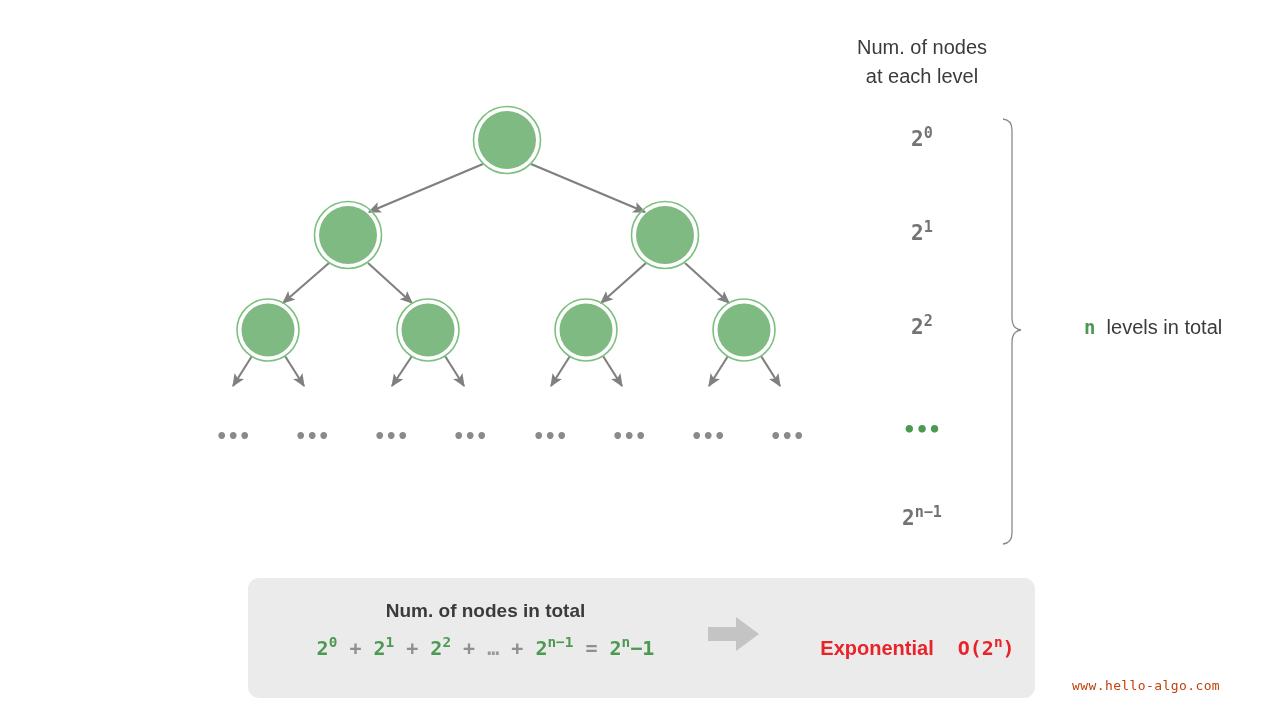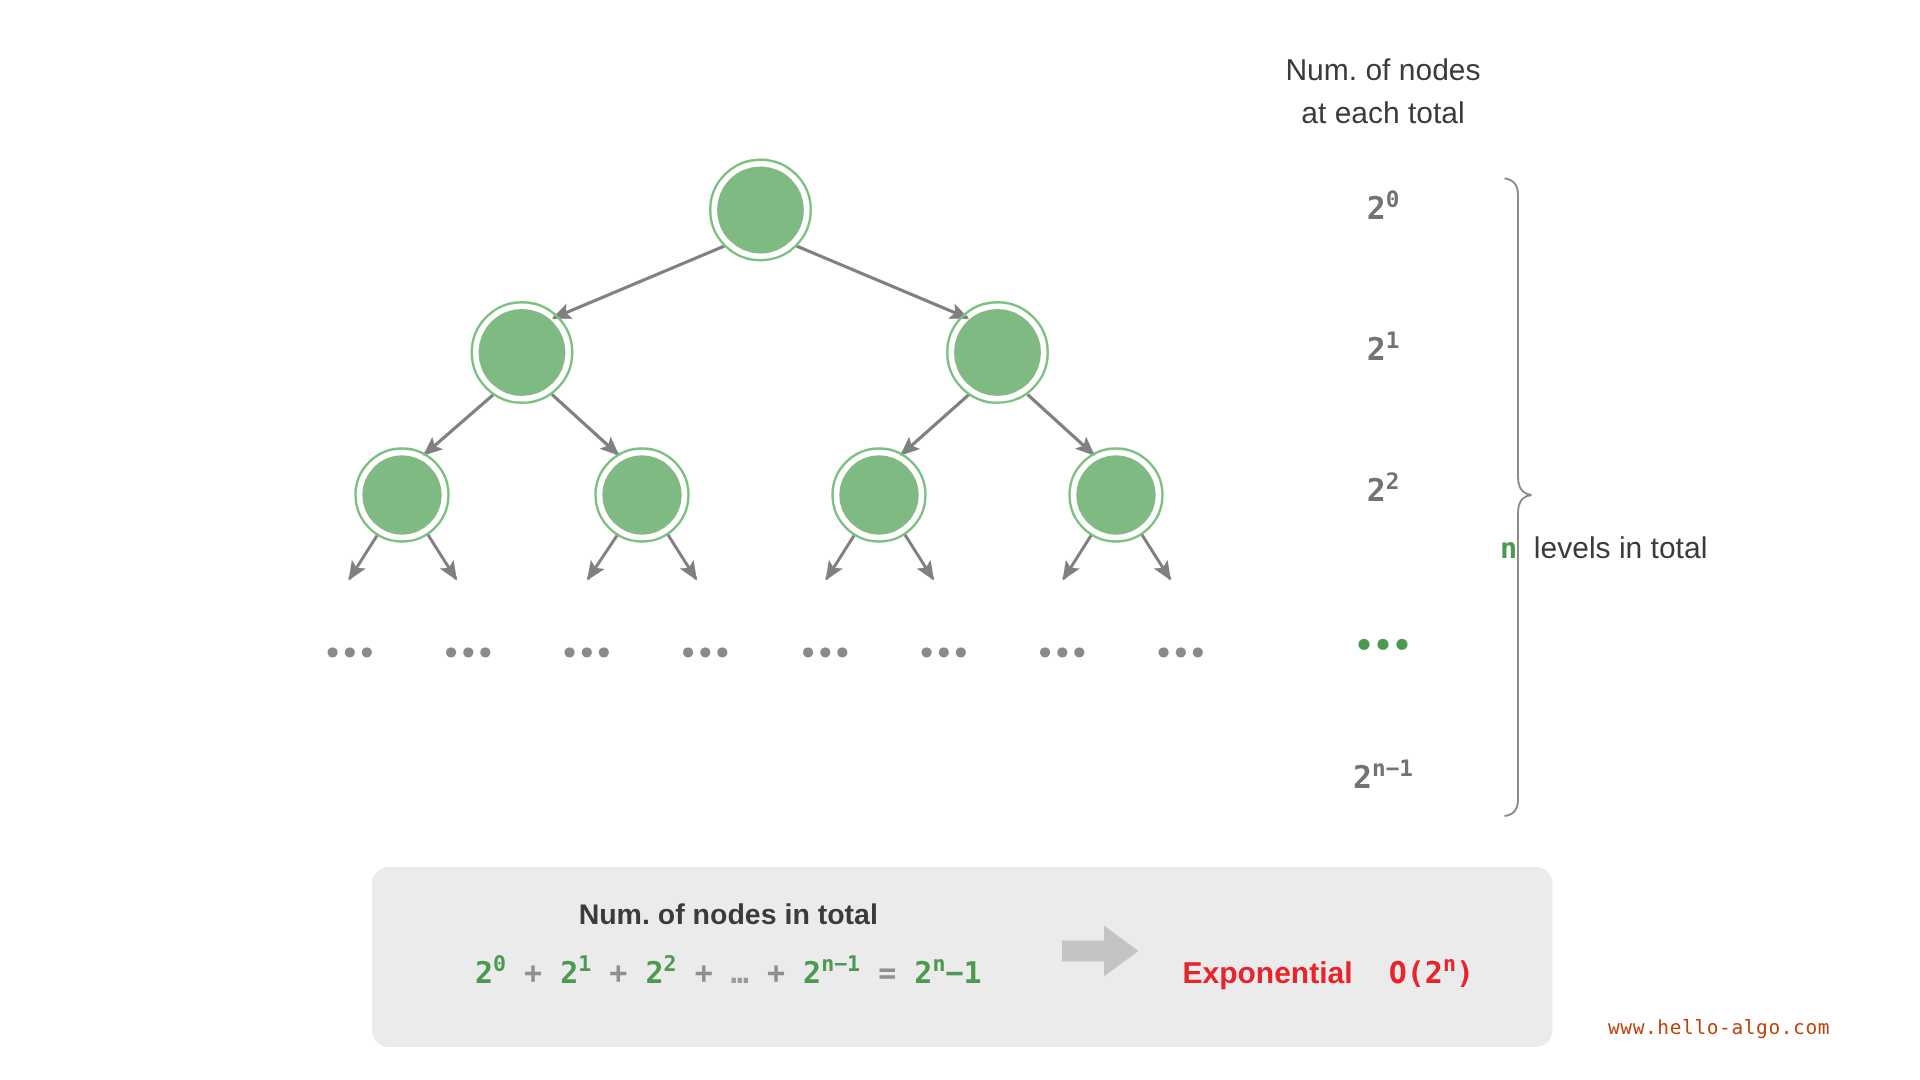--- a/index.html
+++ b/index.html
@@ -56,26 +56,25 @@
     width: 160px;
     text-align: center;
     font-size: 21px;
     font-weight: bold;
     color: #4c9a51;
     font-family: "DejaVu Sans Mono", "Liberation Mono", monospace;
   }
 
   
   #total-levels-label {
-    left: 1000px;
+    left: 1084px;
     top: 316px;
     font-size: 20px;
     color: #3b3b3b;
     white-space: nowrap;
-    margin-top: 39px;
   }
   #total-levels-label .nvar {
     color: #4c9a51;
     font-weight: bold;
     font-family: "DejaVu Sans Mono", "Liberation Mono", monospace;
     font-size: 19px;
   }
 
   
   #summary-panel {
@@ -177,21 +176,21 @@
     <g>
       <circle cx="744" cy="330" r="31" fill="none" stroke="#7cc07f" stroke-width="1.6"></circle>
       <circle cx="744" cy="330" r="26.5" fill="#7fba82"></circle>
     </g>
   </g>
 
   <path d="M1003,119 q9,1 9,11 L1012,318 q0,11 9,12 q-9,1 -9,12 L1012,533 q0,10 -9,11" fill="none" stroke="#8a8a8a" stroke-width="1.3"></path>
 </svg>
 
 <div class="abs" id="level-count-header">Num. of nodes
-at each total</div>
+at each level</div>
 
 <div class="abs power-label" style="left:842px; top:127px;">2<sup>0</sup></div>
 <div class="abs power-label" style="left:842px; top:221px;">2<sup>1</sup></div>
 <div class="abs power-label" style="left:842px; top:315px;">2<sup>2</sup></div>
 <div class="abs power-dots" style="left:842px; top:418px;">•••</div>
 <div class="abs power-label" style="left:842px; top:506px;">2<sup>n−1</sup></div>
 
 <div class="abs" id="total-levels-label">
   <span class="nvar">n</span>&nbsp;
   <span>levels in total</span>
@@ -220,19 +219,19 @@
     <span class="g">2<sup>n−1</sup></span>
     <span class="op">=</span>
     <span class="g">2<sup>n</sup>−1</span>
   </div>
 
   <svg class="abs" style="left:458px; top:36px;" width="56" height="40" viewBox="0 0 56 40">
     <path d="M2,13 L30,13 L30,3 L53,20 L30,37 L30,27 L2,27 Z" fill="#c4c4c4"></path>
   </svg>
 
 
-  <div class="panel-formula red" style="left:504px; top:58px; width:267px;">
+  <div class="panel-formula red" style="left:536px; top:58px; width:267px;">
     <span class="word">Exponential</span>
     &nbsp;O(2<sup>n</sup>)
   </div>
 </div>
 
 <div class="abs" id="watermark">www.hello-algo.com</div>
 
 </body></html>

